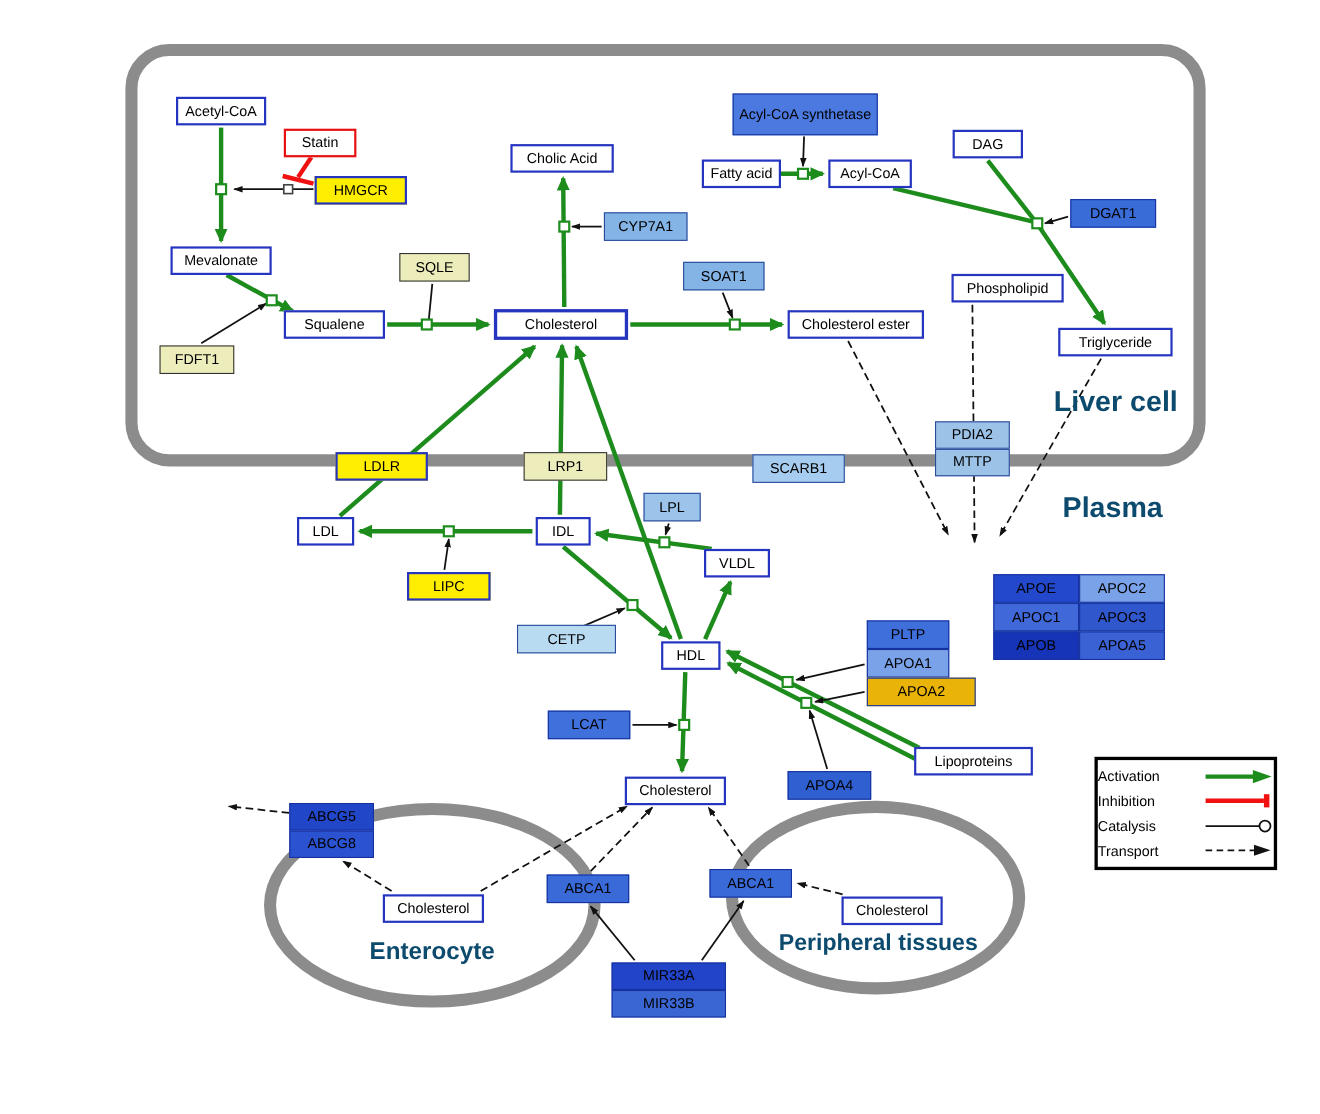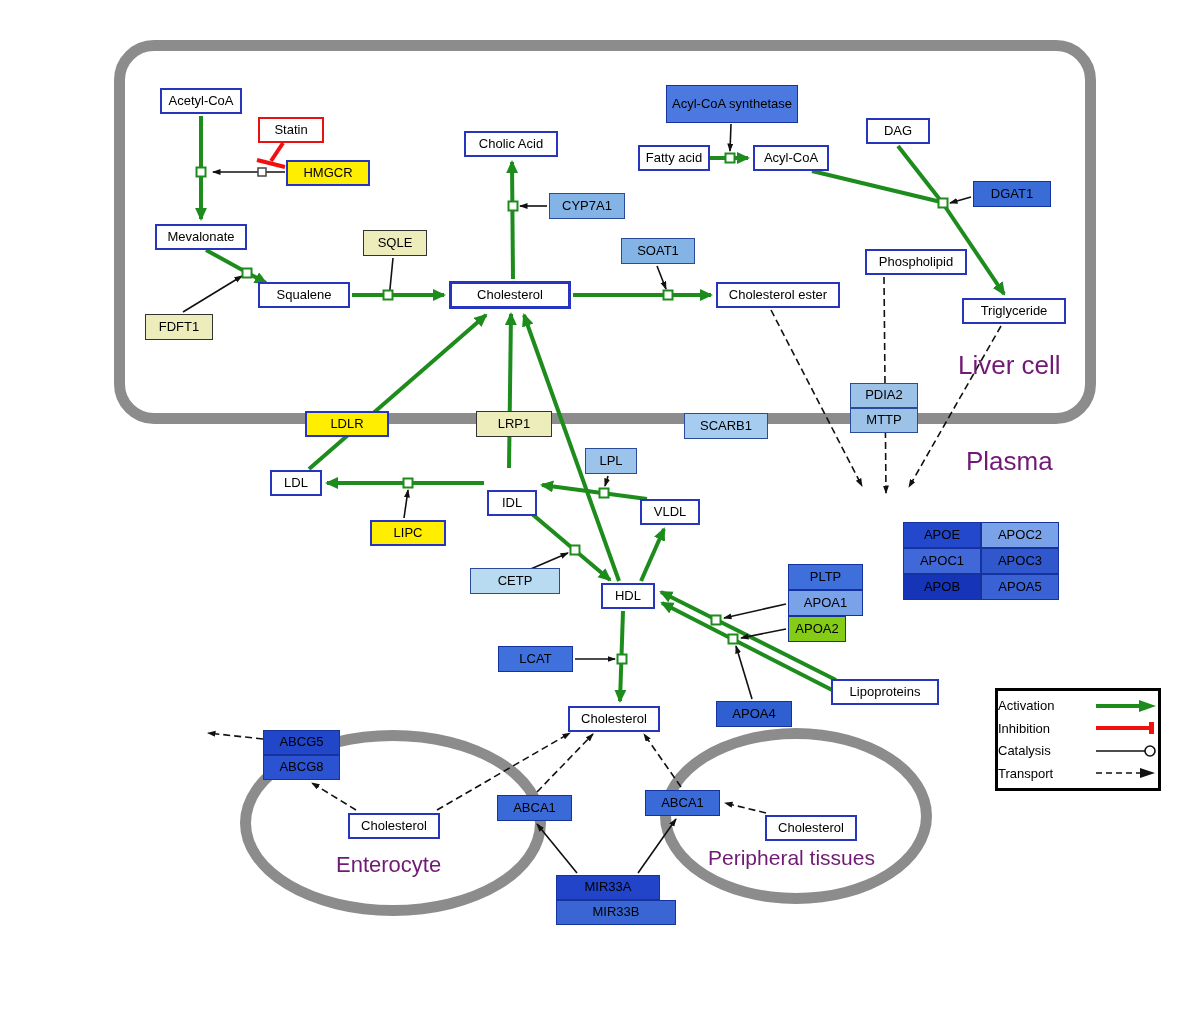--- a/index.html
+++ b/index.html
@@ -4,21 +4,21 @@
 <style>
   html,body{margin:0;padding:0;background:#fff;}
   body{width:1200px;height:1013px;position:relative;overflow:hidden;
        font-family:"Liberation Sans",sans-serif;}
   .canvas{position:absolute;inset:0;}
   .membrane{position:absolute;border:11px solid #8c8c8c;box-sizing:border-box;z-index:0;}
   .liver{left:114px;top:40px;width:982px;height:384px;border-radius:40px;}
   .entero{left:240px;top:730px;width:306px;height:186px;border-radius:50%;}
   .periph{left:660px;top:728px;width:272px;height:176px;border-radius:50%;}
   svg.edges{position:absolute;left:0;top:0;z-index:1;}
-  .region-label{position:absolute;color:#701a75;font-weight:normal;z-index:2;white-space:nowrap;}
+  .region-label{position:absolute;color:#0c4a6e;font-weight:bold;z-index:2;white-space:nowrap;}
   .liver-label{left:958px;top:350px;font-size:26px;}
   .plasma-label{left:966px;top:446px;font-size:26px;}
   .entero-label{left:336px;top:852px;font-size:22px;}
   .periph-label{left:708px;top:846px;font-size:21px;}
   .node{position:absolute;display:flex;align-items:center;justify-content:center;
         text-align:center;font-size:13px;line-height:1.12;color:#000;
         box-sizing:border-box;z-index:3;background:#fff;}
   .metabolite{background:#fff;border:2px solid #2635c0;}
   .metabolite-main{background:#fff;border:3px solid #2635c0;}
   .drug{background:#fff;border:2px solid #e81010;}
@@ -151,47 +151,47 @@
       <div class="node metabolite" style="left: 866px; top: 118px; width: 64px; height: 26px;">DAG</div>
       <div class="node blue" style="left: 973px; top: 181px; width: 78px; height: 26px; background: rgb(58, 108, 216);">DGAT1</div>
       <div class="node metabolite" style="left: 865px; top: 249px; width: 102px; height: 26px;">Phospholipid</div>
       <div class="node metabolite" style="left: 962px; top: 298px; width: 104px; height: 26px;">Triglyceride</div>
       <div class="node yellow" style="left: 305px; top: 411px; width: 84px; height: 26px;">LDLR</div>
       <div class="node paleyellow" style="left: 476px; top: 411px; width: 76px; height: 26px;">LRP1</div>
       <div class="node lightblue" style="left: 684px; top: 413px; width: 84px; height: 26px; background: rgb(166, 205, 240);">SCARB1</div>
       <div class="node lightblue" style="left: 850px; top: 383px; width: 68px; height: 25px; background: rgb(156, 194, 232);">PDIA2</div>
       <div class="node lightblue" style="left: 850px; top: 408px; width: 68px; height: 25px; background: rgb(156, 194, 232);">MTTP</div>
       <div class="node metabolite" style="left: 270px; top: 470px; width: 52px; height: 26px;">LDL</div>
-      <div class="node metabolite" style="left: 487px; top: 470px; width: 50px; height: 26px; margin-top: 20px;">IDL</div>
+      <div class="node metabolite" style="left: 487px; top: 470px; width: 50px; height: 26px;">IDL</div>
       <div class="node lightblue" style="left: 585px; top: 448px; width: 52px; height: 26px; background: rgb(156, 196, 234);">LPL</div>
       <div class="node metabolite" style="left: 640px; top: 499px; width: 60px; height: 26px;">VLDL</div>
       <div class="node yellow" style="left: 370px; top: 520px; width: 76px; height: 26px;">LIPC</div>
       <div class="node lightblue" style="left: 470px; top: 568px; width: 90px; height: 26px; background: rgb(185, 219, 242);">CETP</div>
       <div class="node metabolite" style="left: 601px; top: 583px; width: 54px; height: 26px;">HDL</div>
       <div class="node blue" style="left: 788px; top: 564px; width: 75px; height: 26px; background: rgb(63, 111, 219);">PLTP</div>
       <div class="node blue" style="left: 788px; top: 590px; width: 75px; height: 26px; background: rgb(122, 162, 232);">APOA1</div>
-      <div class="node blue" style="left: 788px; top: 616px; width: 58px; height: 26px; background: #84cc16;">APOA2</div>
+      <div class="node blue" style="left: 788px; top: 616px; width: 99px; height: 26px; background: #eab308;">APOA2</div>
       <div class="node blue" style="left: 498px; top: 646px; width: 75px; height: 26px; background: rgb(64, 112, 219);">LCAT</div>
       <div class="node blue" style="left: 716px; top: 701px; width: 76px; height: 26px; background: rgb(47, 95, 208);">APOA4</div>
       <div class="node metabolite" style="left: 831px; top: 679px; width: 108px; height: 26px;">Lipoproteins</div>
       <div class="node blue" style="left: 903px; top: 522px; width: 78px; height: 26px; background: rgb(35, 72, 204);">APOE</div>
       <div class="node blue" style="left: 981px; top: 522px; width: 78px; height: 26px; background: rgb(122, 162, 232);">APOC2</div>
       <div class="node blue" style="left: 903px; top: 548px; width: 78px; height: 26px; background: rgb(64, 104, 216);">APOC1</div>
       <div class="node blue" style="left: 981px; top: 548px; width: 78px; height: 26px; background: rgb(48, 88, 204);">APOC3</div>
       <div class="node blue" style="left: 903px; top: 574px; width: 78px; height: 26px; background: rgb(21, 52, 184);">APOB</div>
       <div class="node blue" style="left: 981px; top: 574px; width: 78px; height: 26px; background: rgb(58, 98, 212);">APOA5</div>
       <div class="node metabolite" style="left: 568px; top: 706px; width: 92px; height: 26px;">Cholesterol</div>
       <div class="node blue" style="left: 263px; top: 730px; width: 77px; height: 25px; background: rgb(33, 70, 200);">ABCG5</div>
       <div class="node blue" style="left: 263px; top: 755px; width: 77px; height: 25px; background: rgb(43, 82, 208);">ABCG8</div>
       <div class="node metabolite" style="left: 348px; top: 813px; width: 92px; height: 26px;">Cholesterol</div>
       <div class="node blue" style="left: 497px; top: 795px; width: 75px; height: 26px; background: rgb(58, 106, 216);">ABCA1</div>
       <div class="node blue" style="left: 645px; top: 790px; width: 75px; height: 26px; background: rgb(58, 106, 216);">ABCA1</div>
       <div class="node metabolite" style="left: 765px; top: 815px; width: 92px; height: 26px;">Cholesterol</div>
       <div class="node blue" style="left: 556px; top: 875px; width: 104px; height: 25px; background: rgb(34, 68, 200);">MIR33A</div>
-      <div class="node blue" style="left: 556px; top: 900px; width: 120px; height: 25px; background: rgb(58, 102, 212);">MIR33B</div>
+      <div class="node blue" style="left: 556px; top: 900px; width: 104px; height: 25px; background: rgb(58, 102, 212);">MIR33B</div>
     </div>
 
   <div class="legend">
     <div class="legend-row">
       <span>Activation</span>
       <svg width="64" height="14">
         <line x1="2" y1="7" x2="47" y2="7" stroke="#1d8c1d" stroke-width="4"></line>
         <polygon points="45,1 62,7 45,13" fill="#1d8c1d"></polygon>
       </svg>
     </div>

